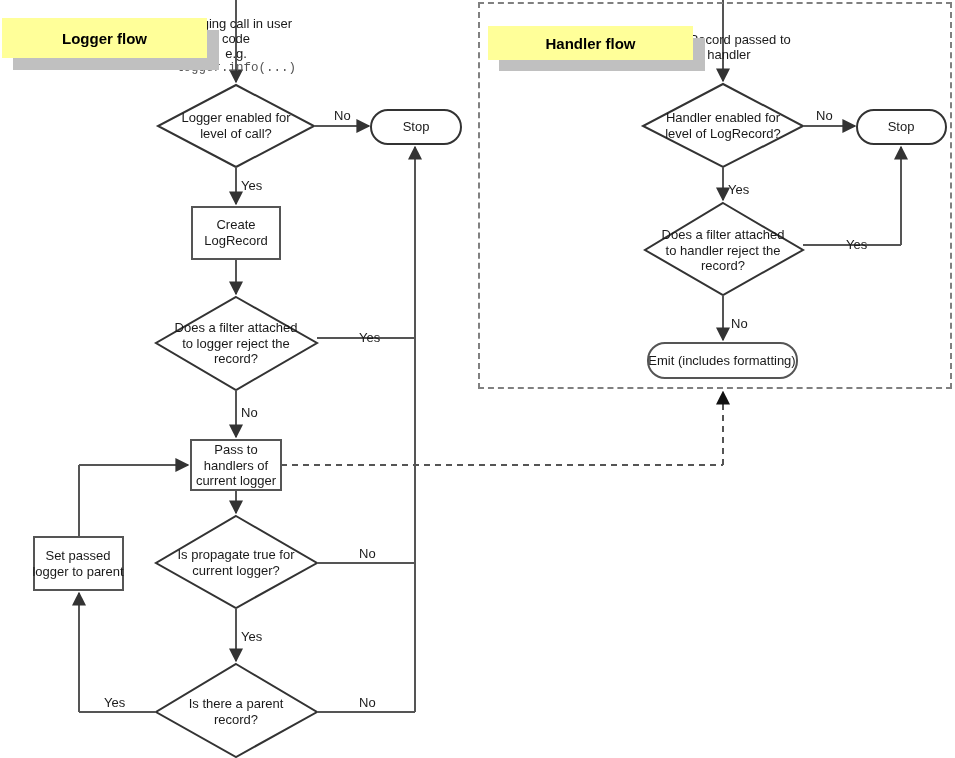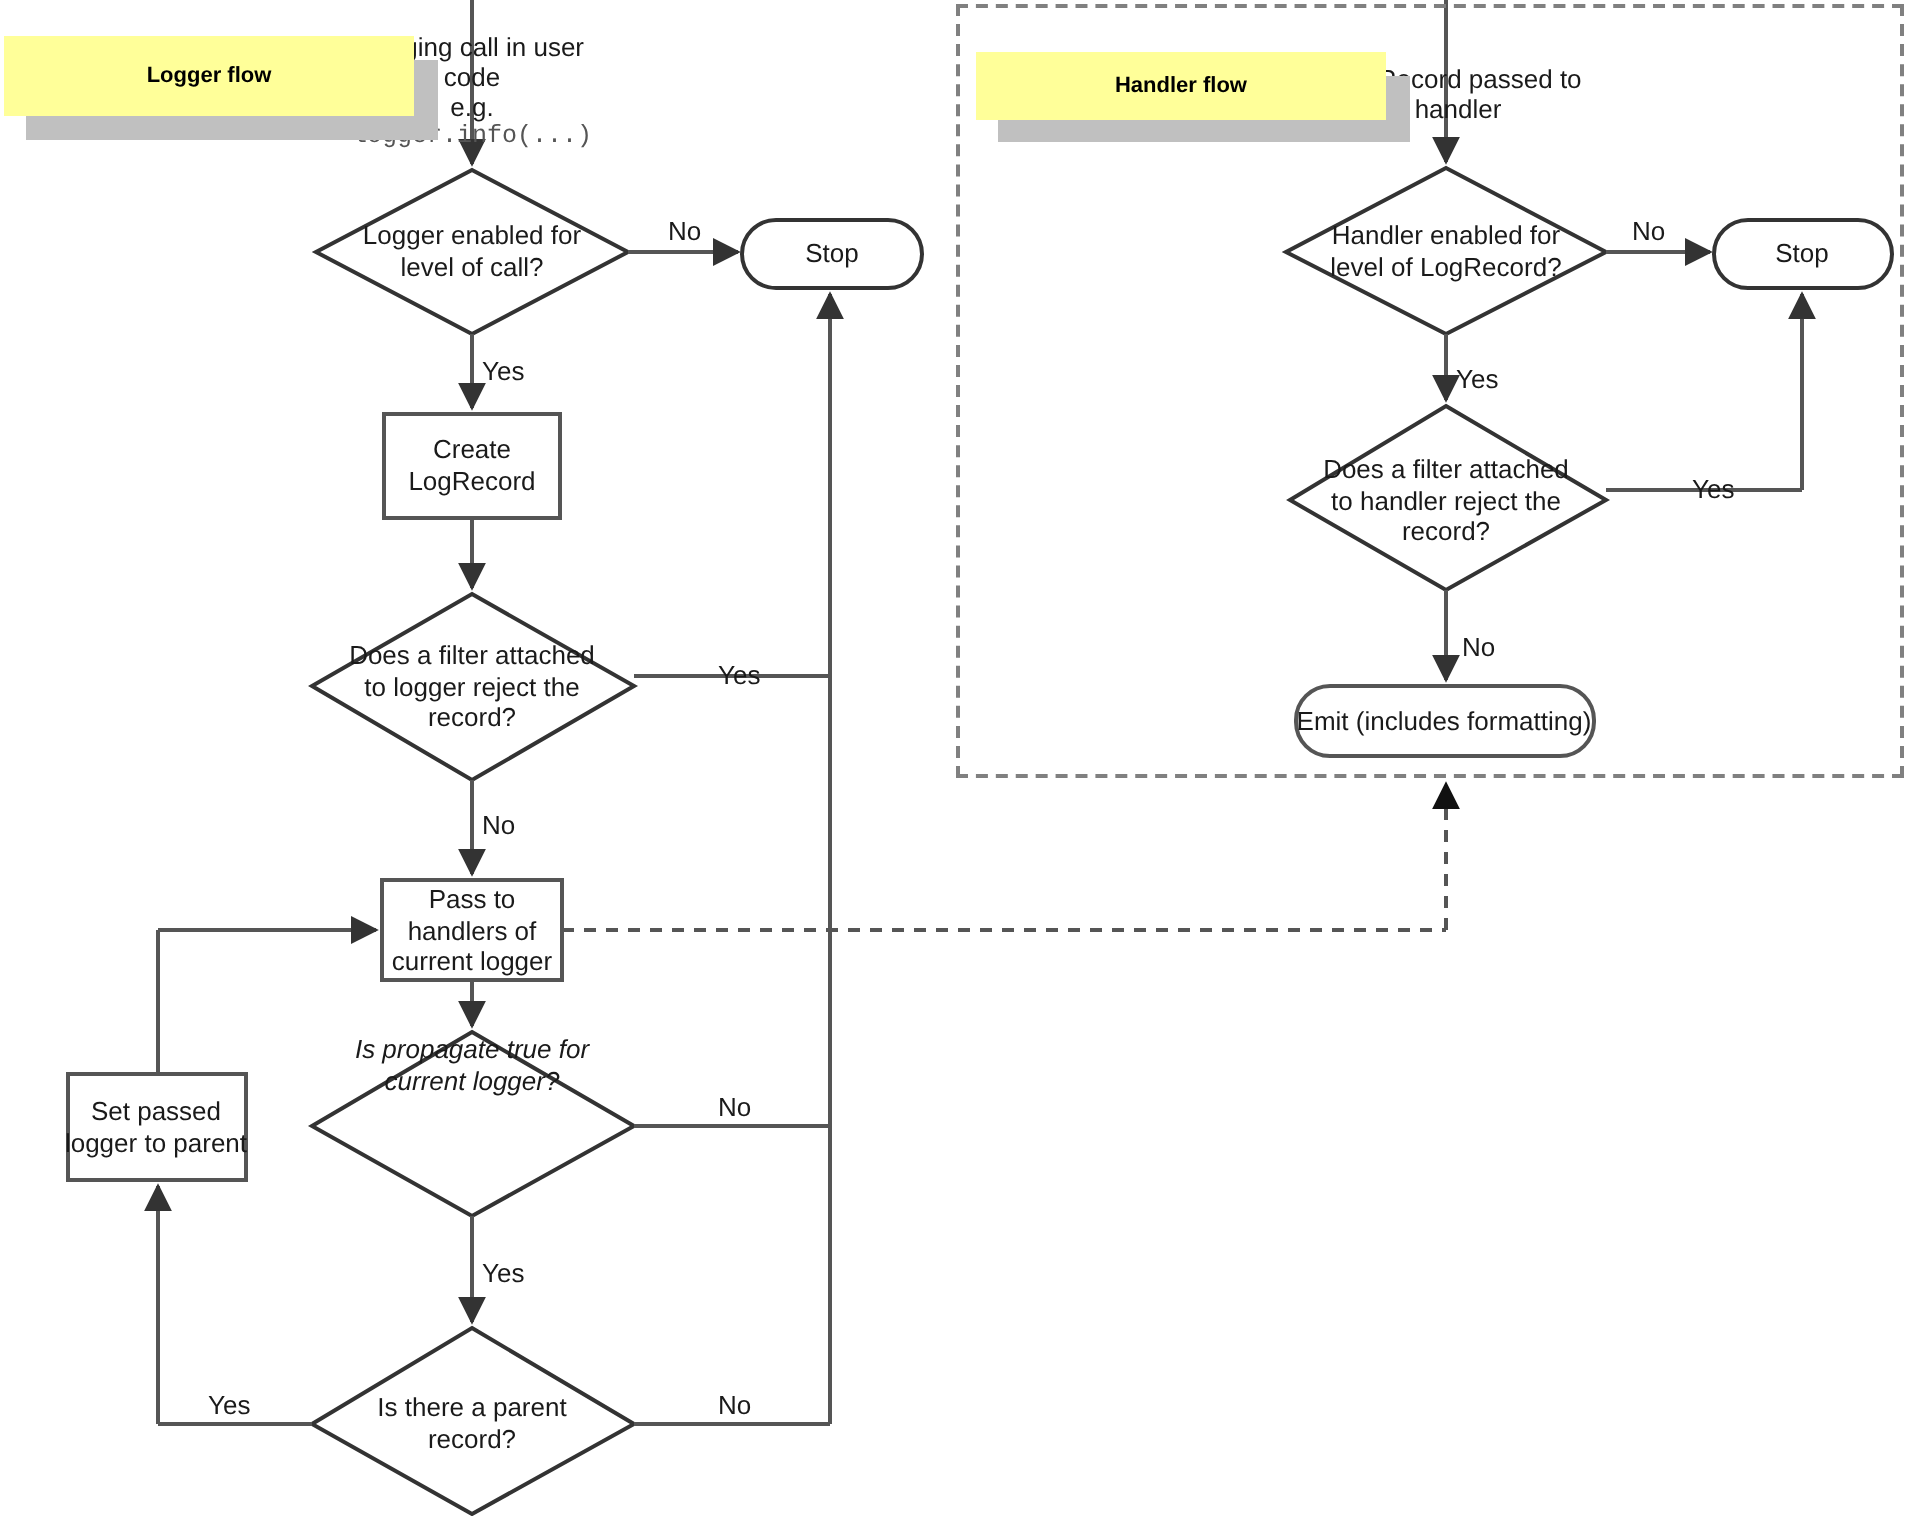--- a/index.html
+++ b/index.html
@@ -46,21 +46,21 @@
   .mono {
     font-family: "Liberation Mono", monospace;
     font-size: 12.5px;
     color: #555555;
   }
   .title-box {
     position: absolute;
     background: #ffff99;
     color: #000000;
     font-weight: bold;
-    font-size: 11px;
+    font-size: 15px;
     font-family: "Liberation Sans", sans-serif;
     display: flex;
     align-items: center;
     justify-content: center;
     z-index: 4;
   }
   .title-shadow {
     position: absolute;
     background: #c0c0c0;
     z-index: 3;
@@ -179,21 +179,21 @@
 LogRecord</div>
 
   <div class="lbl" style="left:236px; top:320px; width:170px; margin-left:-85px;">Does a filter attached
 to logger reject the
 record?</div>
 
   <div class="lbl" style="left:236px; top:442px; width:110px; margin-left:-55px;">Pass to
 handlers of
 current logger</div>
 
-  <div class="lbl" style="left:236px; top:517px; width:170px; margin-left:-85px;font-style:italic;">Is propagate true for
+  <div class="lbl" style="left:236px; top:547px; width:170px; margin-left:-85px;">Is propagate true for
 current logger?</div>
 
   <div class="lbl" style="left:78px; top:548px; width:110px; margin-left:-55px;">Set passed
 logger to parent</div>
 
   <div class="lbl" style="left:236px; top:696px; width:150px; margin-left:-75px;">Is there a parent
 record?</div>
 
   <div class="edge-lbl" style="left:334px; top:108px;">No</div>
   <div class="edge-lbl" style="left:241px; top:178px;">Yes</div>

